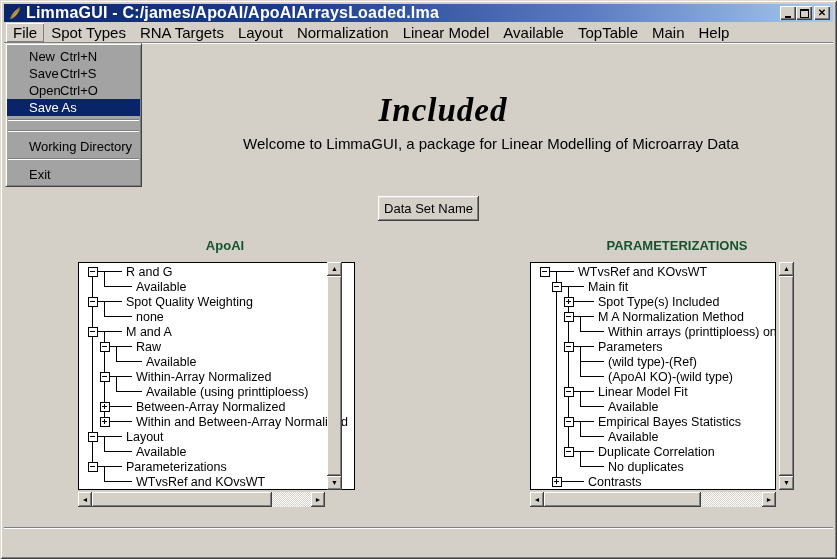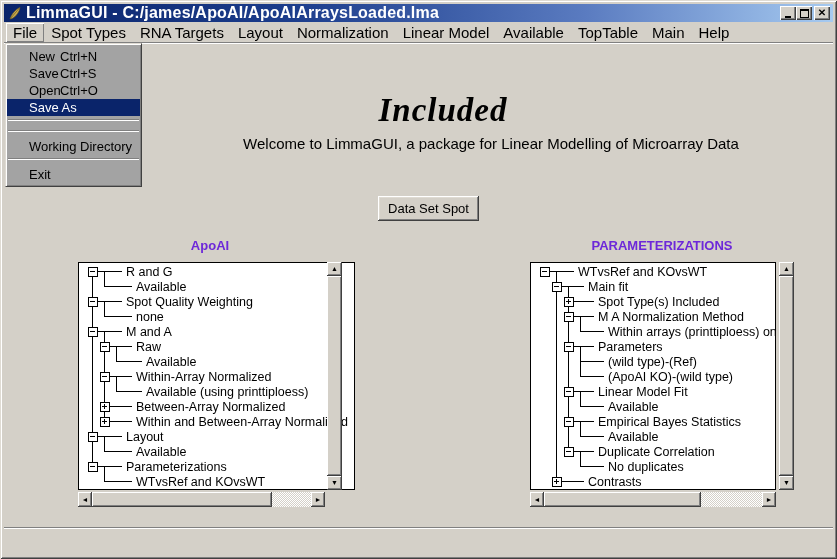--- a/index.html
+++ b/index.html
@@ -74,21 +74,21 @@
   }
   .dsn{
     position:absolute;left:378px;top:196px;width:101px;height:25px;
     background:#d4d0c8;border:none;font-family:"Liberation Sans",sans-serif;
     font-size:13px;color:#000;
     box-shadow: inset -1px -1px 0 #404040, inset 1px 1px 0 #ffffff,
                 inset -2px -2px 0 #808080, inset 2px 2px 0 #dfdbd3;
   }
   .panel-title{
     position:absolute;top:238px;transform:translateX(-50%);
-    font-size:13px;font-weight:bold;color:#6d28d9;white-space:nowrap;
+    font-size:13px;font-weight:bold;color:#14532d;white-space:nowrap;margin-left:15px;
   }
   .tree-canvas{
     position:absolute;top:262px;height:228px;background:#ffffff;
     border:1px solid #000000;box-sizing:border-box;overflow:hidden;
   }
   .tree-canvas svg{display:block;}
   .tree-canvas text{font-family:"Liberation Sans",sans-serif;font-size:12.5px;fill:#000;}
   
   .raisedbit{
     background:#d4d0c8;
@@ -188,21 +188,21 @@
     <div class="msep">
         <div class="line"></div>
       </div>
     <div class="mi">
       <span>Exit</span>
     </div>
   </div>
 
   <div class="heading">Included</div>
   <div class="welcome">Welcome to LimmaGUI, a package for Linear Modelling of Microarray Data</div>
-  <button class="dsn">Data Set Spot</button>
+  <button class="dsn">Data Set Name</button>
 
   <div class="panel-title" style="left:210px;">ApoAI</div>
   <div class="tree-canvas" style="left:78px;width:277px;">
     <svg id="tree-left" width="420" height="226">
         <line x1="13.5" y1="8.5" x2="13.5" y2="203.5" stroke="#000" stroke-width="1" shape-rendering="crispEdges"></line>
         <line x1="13.5" y1="8.5" x2="42.5" y2="8.5" stroke="#000" stroke-width="1" shape-rendering="crispEdges"></line>
         <line x1="25.5" y1="8.5" x2="25.5" y2="23.5" stroke="#000" stroke-width="1" shape-rendering="crispEdges"></line>
         <line x1="25.5" y1="23.5" x2="52.5" y2="23.5" stroke="#000" stroke-width="1" shape-rendering="crispEdges"></line>
         <line x1="13.5" y1="38.5" x2="42.5" y2="38.5" stroke="#000" stroke-width="1" shape-rendering="crispEdges"></line>
         <line x1="25.5" y1="38.5" x2="25.5" y2="53.5" stroke="#000" stroke-width="1" shape-rendering="crispEdges"></line>

